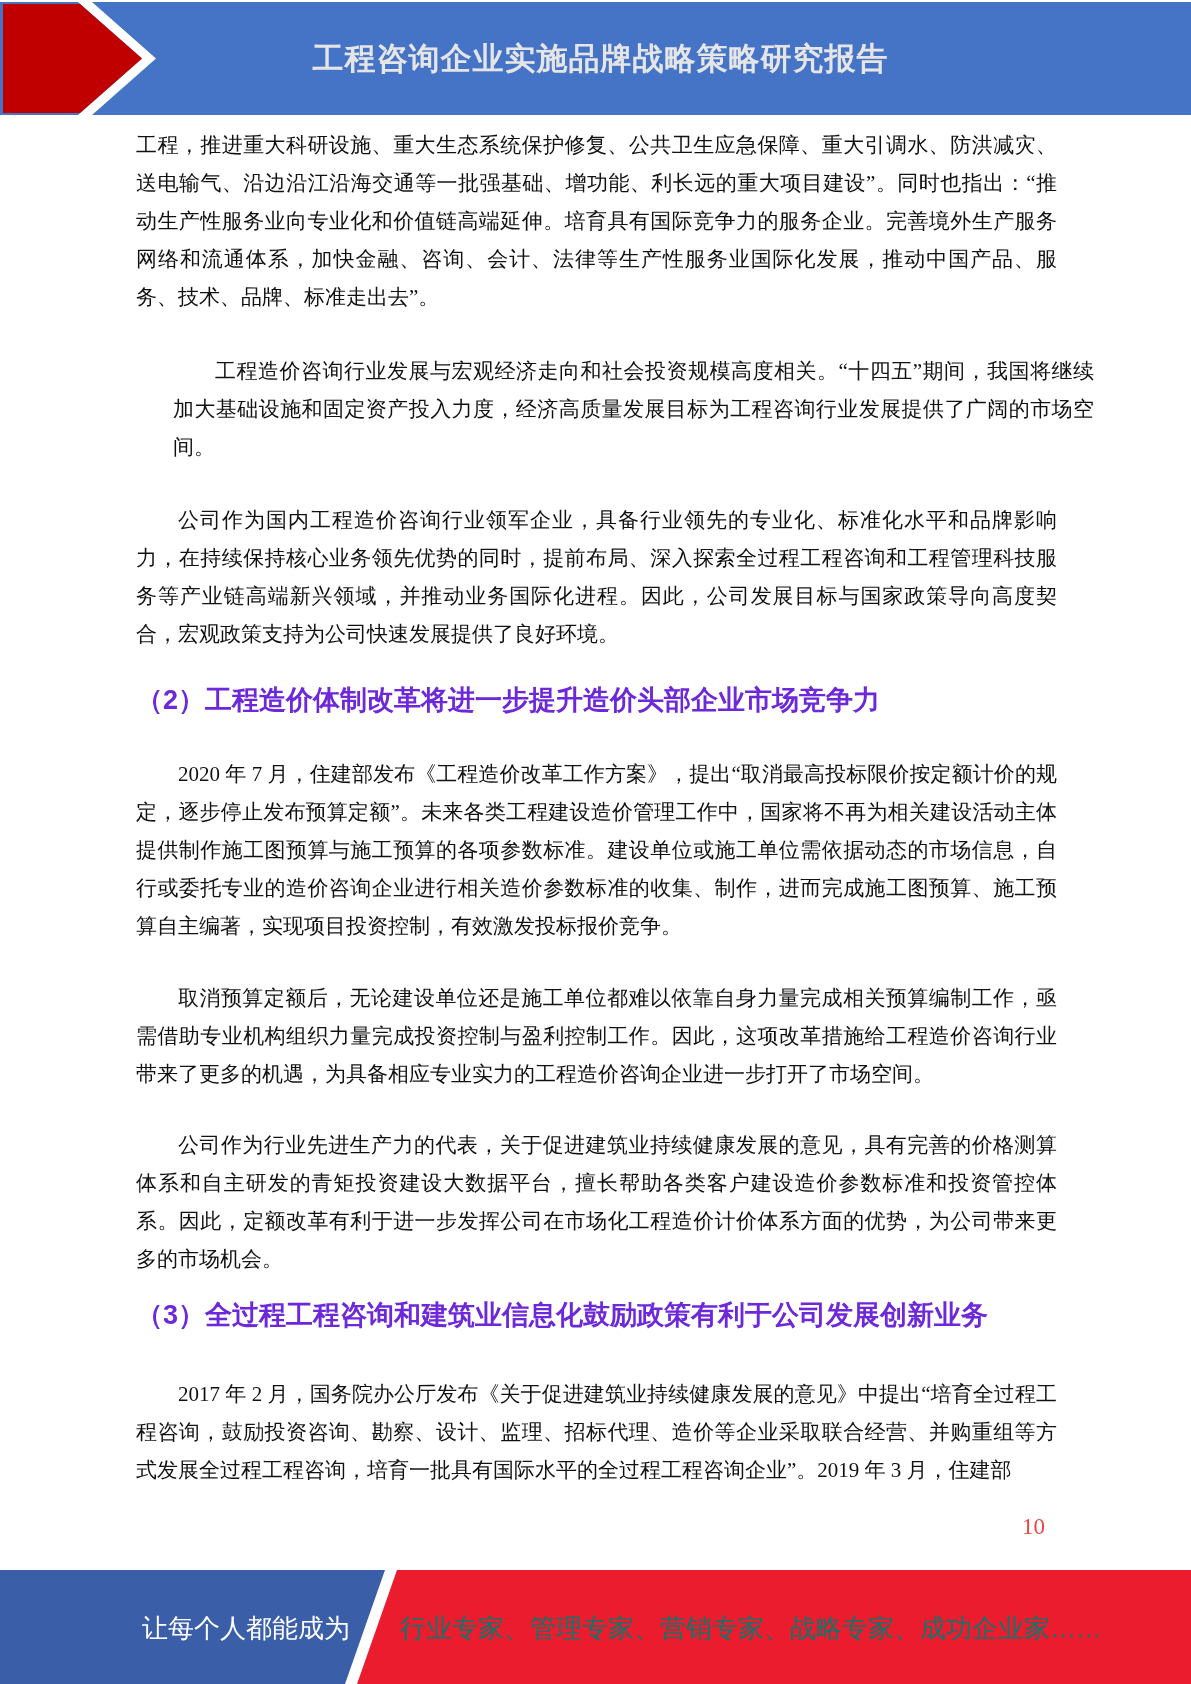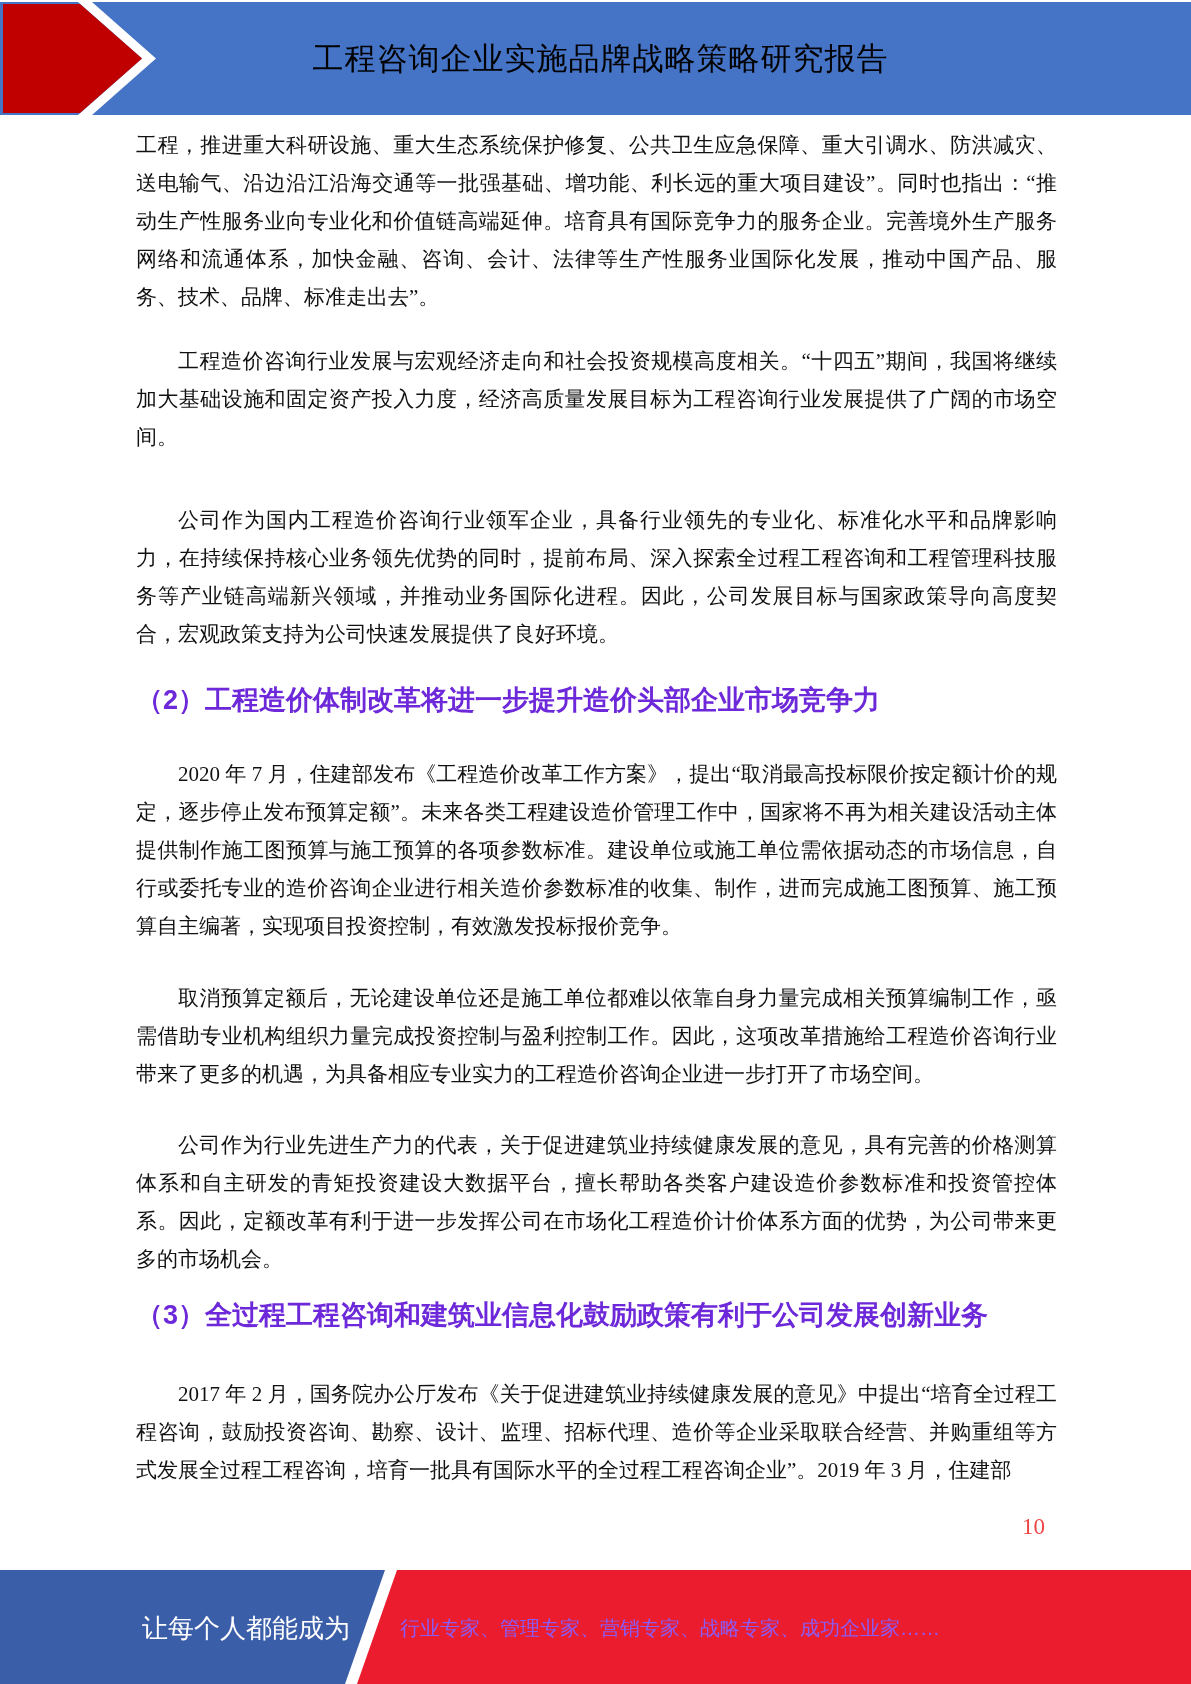--- a/index.html
+++ b/index.html
@@ -19,21 +19,21 @@
     background:#4574C6;
   }
   .header-arrow{
     position:absolute;left:0;top:0;width:170px;height:113px;display:block;
   }
   .page-title{
     position:absolute;left:0;top:0;width:100%;height:100%;
     margin:0;
     display:flex;align-items:center;justify-content:center;
     font-family:"Liberation Sans", sans-serif;
-    font-size:31px;font-weight:normal;color:#000000;
+    font-size:31px;font-weight:bold;color:#e5e5e5;
     letter-spacing:1px;
     padding-left:10px;box-sizing:border-box;
   }
 
   
   .content{
     position:absolute;left:136px;top:0;width:921px;height:1560px;
   }
   .para{
     position:absolute;left:0;width:100%;
@@ -44,21 +44,21 @@
   }
   .para.noindent{text-indent:0;}
   .hd{
     position:absolute;left:0;width:100%;
     margin:0;
     font-family:"Liberation Sans", sans-serif;
     font-size:27px;line-height:42px;font-weight:bold;color:#6d28d9;
     text-align:left;
   }
   .pos-p1{top:126px;}
-  .pos-p2{top:342px;}
+  .pos-p2{top:352px;margin-left:37px;}
   .pos-p3{top:501px;}
   .pos-h2{top:679px;}
   .pos-p4{top:755px;}
   .pos-p5{top:979px;}
   .pos-p6{top:1126px;}
   .pos-h3{top:1294px;}
   .pos-p7{top:1375px;font-family:Liberation Serif, serif;}
 
   .pageno{
     position:absolute;left:1022px;top:1510px;width:60px;
@@ -73,21 +73,21 @@
   .footer-shapes{position:absolute;left:0;top:0;width:1191px;height:114px;display:block;}
   .footer-left-text{
     position:absolute;left:142px;top:44px;width:206px;
     font-family:"Liberation Sans", sans-serif;
     font-size:26px;line-height:28px;color:#ffffff;
     white-space:nowrap;
   }
   .footer-right-text{
     position:absolute;left:400px;top:44px;
     font-family:"Liberation Sans", sans-serif;
-    font-size:20px;line-height:28px;color:#8b5cf6;
+    font-size:26px;line-height:28px;color:#0f766e;
     white-space:nowrap;
   }
 </style>
 </head>
 <body>
 
 <div class="page">
 
   <header class="header" style="background-color: rgb(69, 116, 198);">
     <svg class="header-arrow" viewBox="0 0 170 113" preserveAspectRatio="none">

